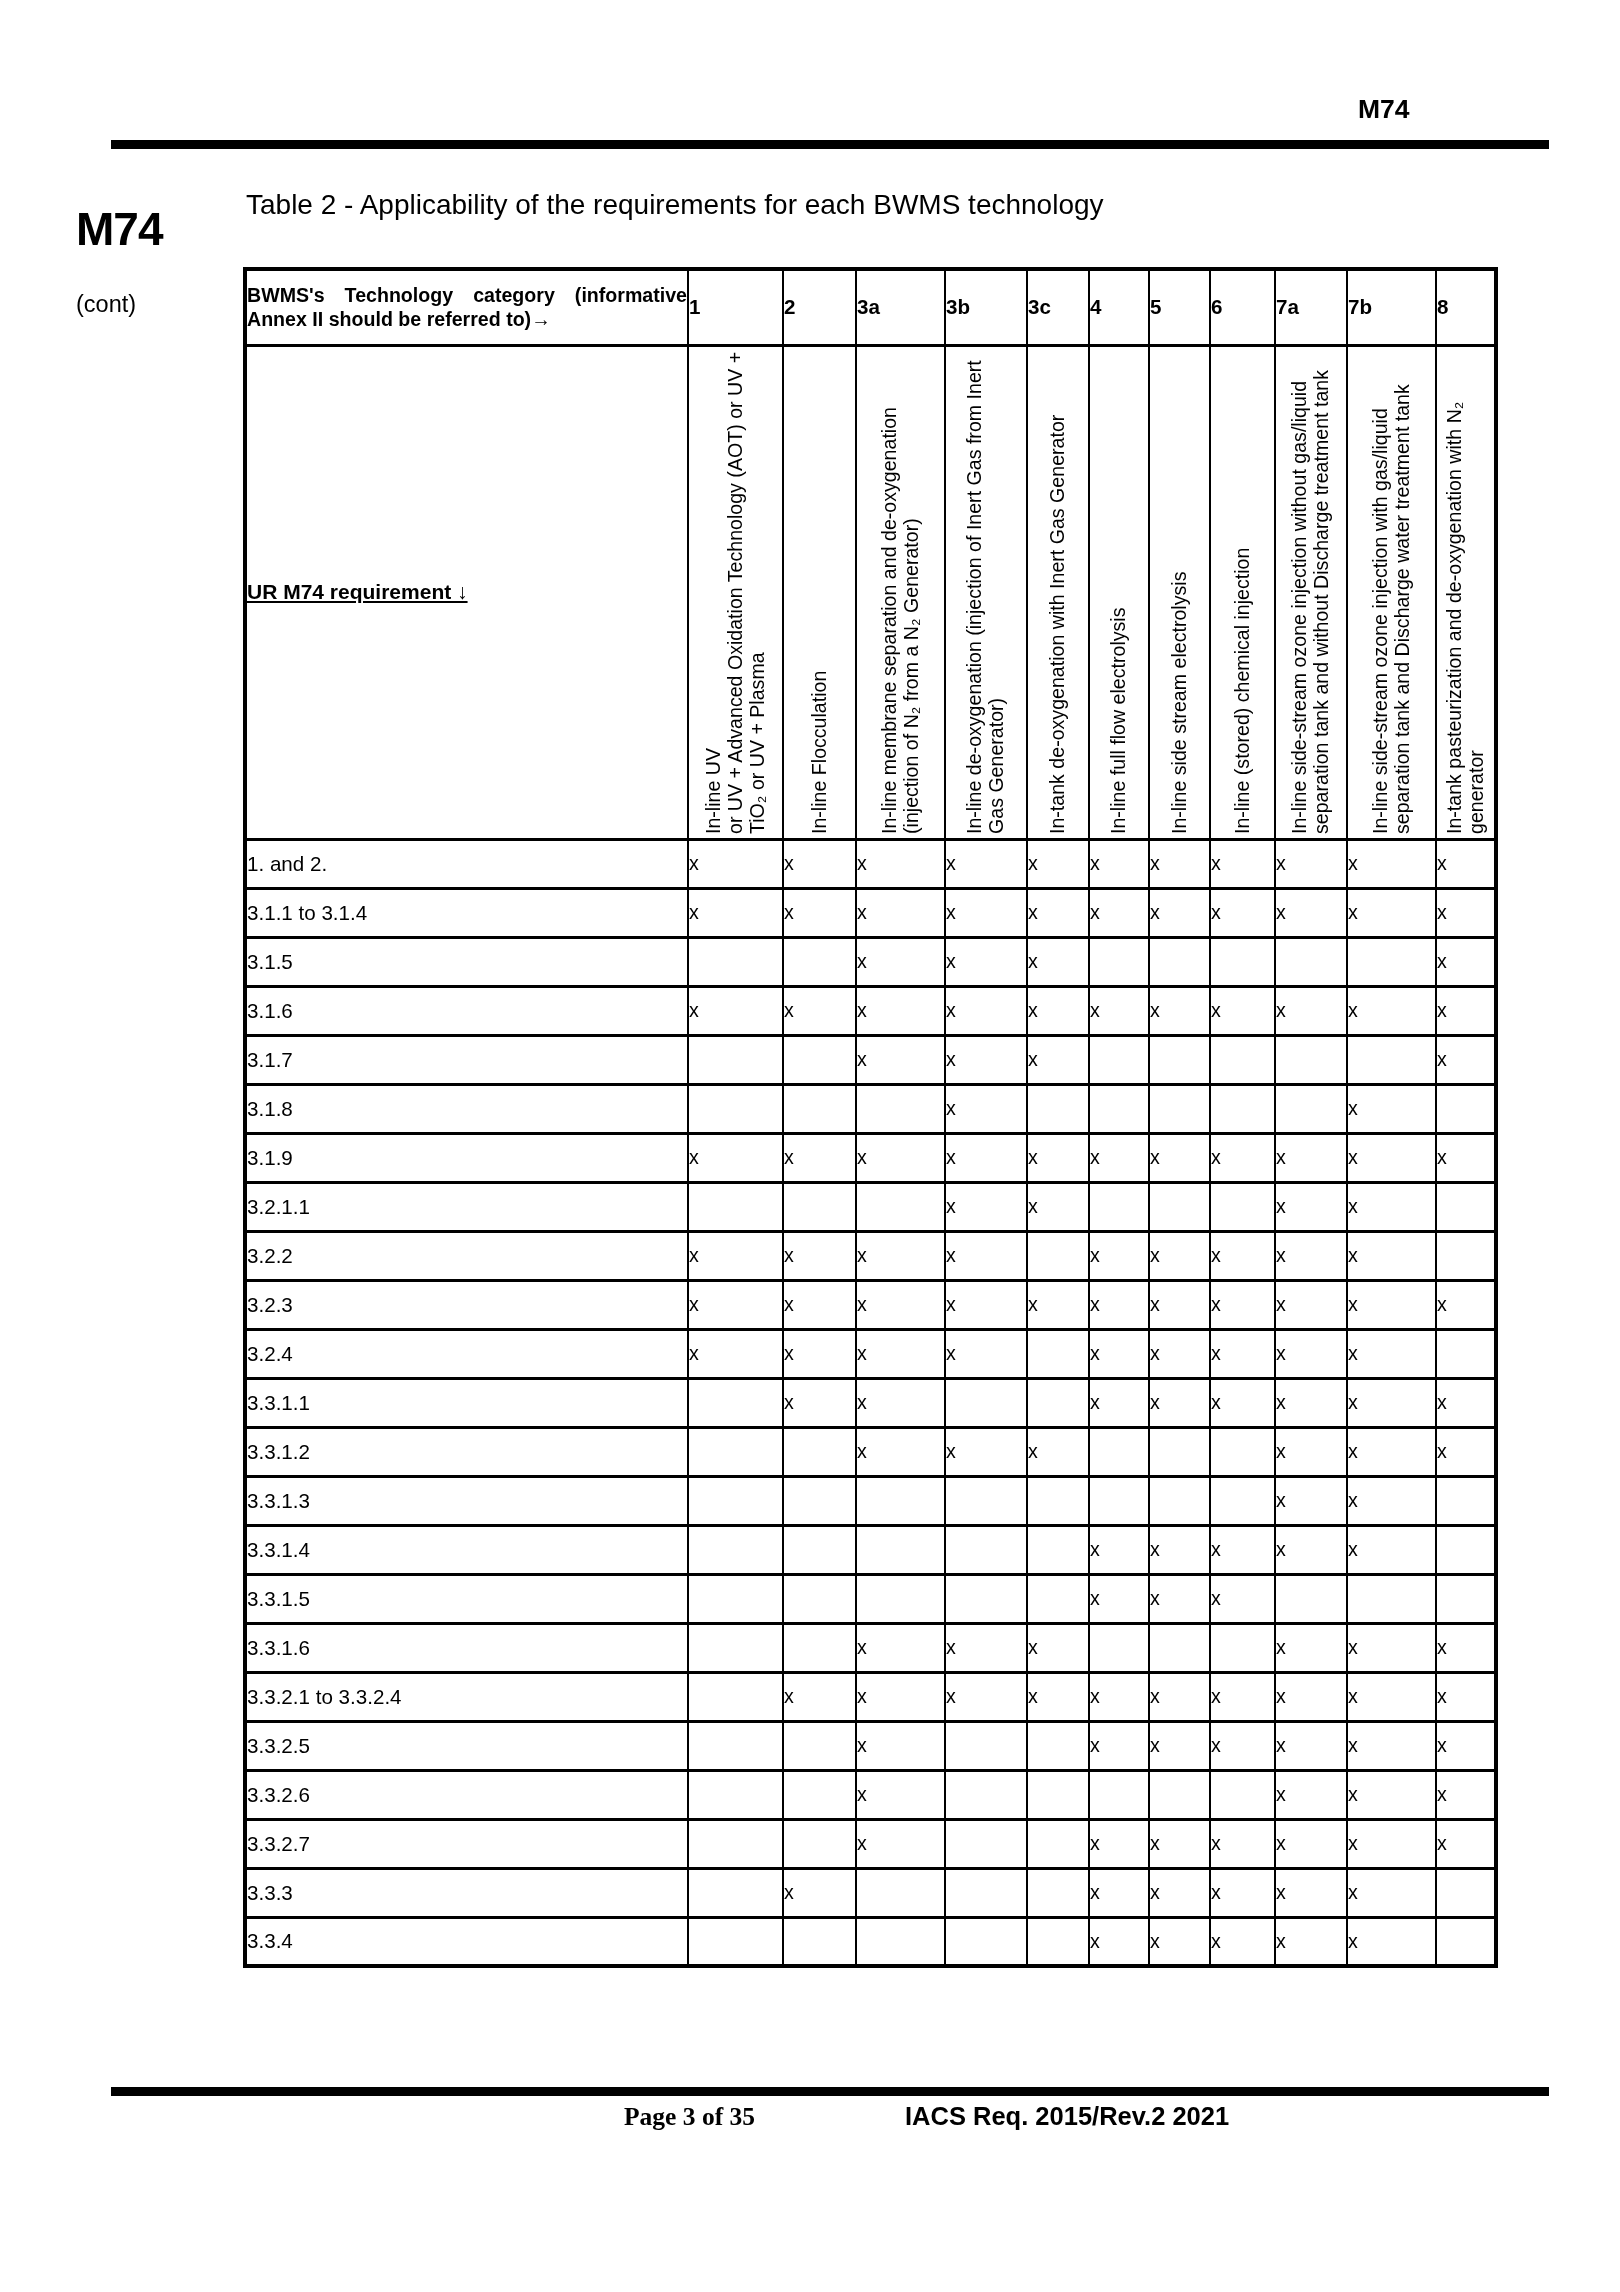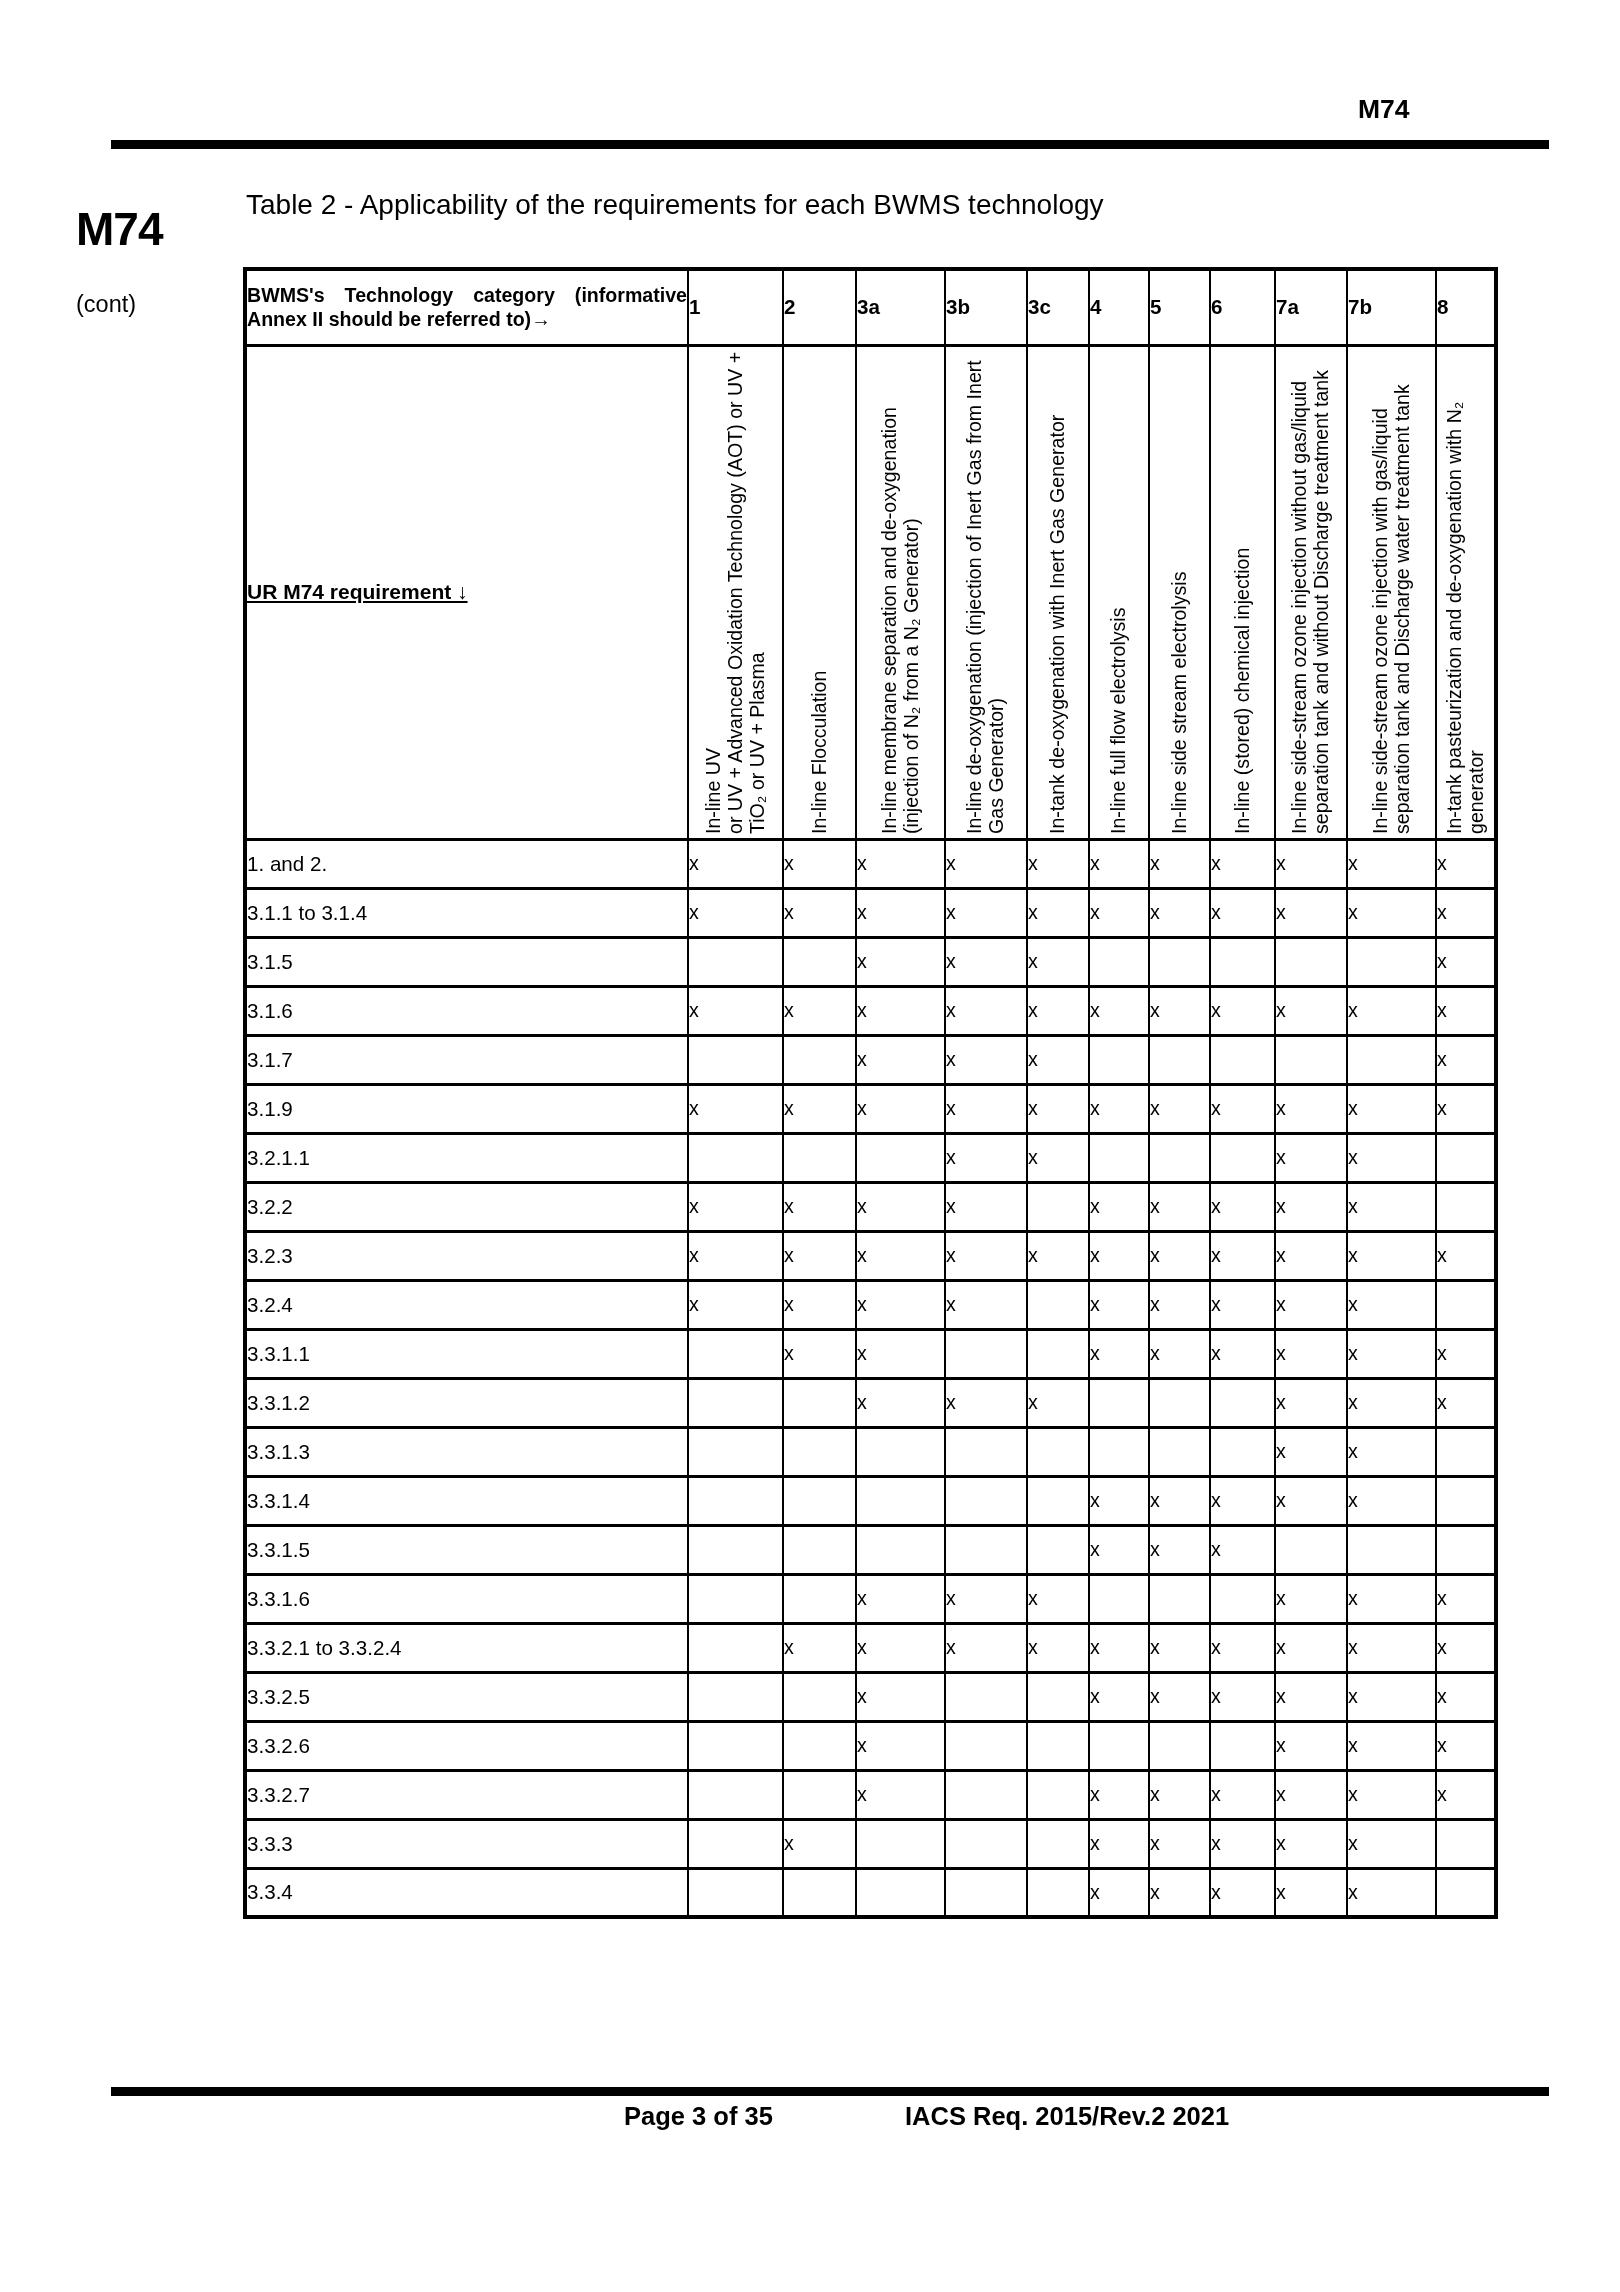--- a/index.html
+++ b/index.html
@@ -28,21 +28,21 @@
   td.req-corner{vertical-align:bottom;font-weight:bold;font-size:21px;padding:3.9px 7.8px;text-decoration:underline;}
   td.desc-cell{vertical-align:bottom;text-align:center;padding:2px 0;}
   .vtext{display:inline-block;writing-mode:vertical-rl;transform:rotate(180deg);
          height:487px;font-size:19.6px;line-height:1.12;text-align:left;}
   .vline{white-space:nowrap;}
 
   tr.data-row{height:49px;margin-left:24px;}
   td.req{font-size:20.6px;padding-left:9.8px;}
   td.mark{font-size:19.6px;padding-left:13.7px;}
 
-  .footer-page{position:absolute;left:624px;top:2102px;font-size:25.5px;font-weight:bold;}
+  .footer-page{position:absolute;left:624px;top:2102px;font-size:25.5px;font-weight:bold;font-family:Liberation Serif, serif;}
   .footer-ref{position:absolute;left:905px;top:2102px;font-size:25.5px;font-weight:bold;}
 </style>
 </head>
 <body>
 
 <div class="hdr-m74">M74</div>
 <div class="rule top"></div>
 <div class="title">Table 2 - Applicability of the requirements for each BWMS technology</div>
 <div class="doc-code">M74</div>
 <div class="doc-cont">(cont)</div>
@@ -155,20 +155,34 @@
         <td class="mark">x</td>
         <td class="mark">x</td>
         <td class="mark"></td>
         <td class="mark"></td>
         <td class="mark"></td>
         <td class="mark"></td>
         <td class="mark"></td>
         <td class="mark">x</td>
       </tr>
       <tr class="data-row">
+        <td class="req">3.1.8</td>
+        <td class="mark"></td>
+        <td class="mark"></td>
+        <td class="mark"></td>
+        <td class="mark">x</td>
+        <td class="mark"></td>
+        <td class="mark"></td>
+        <td class="mark"></td>
+        <td class="mark"></td>
+        <td class="mark"></td>
+        <td class="mark">x</td>
+        <td class="mark"></td>
+      </tr>
+      <tr class="data-row">
         <td class="req">3.1.9</td>
         <td class="mark">x</td>
         <td class="mark">x</td>
         <td class="mark">x</td>
         <td class="mark">x</td>
         <td class="mark">x</td>
         <td class="mark">x</td>
         <td class="mark">x</td>
         <td class="mark">x</td>
         <td class="mark">x</td>

